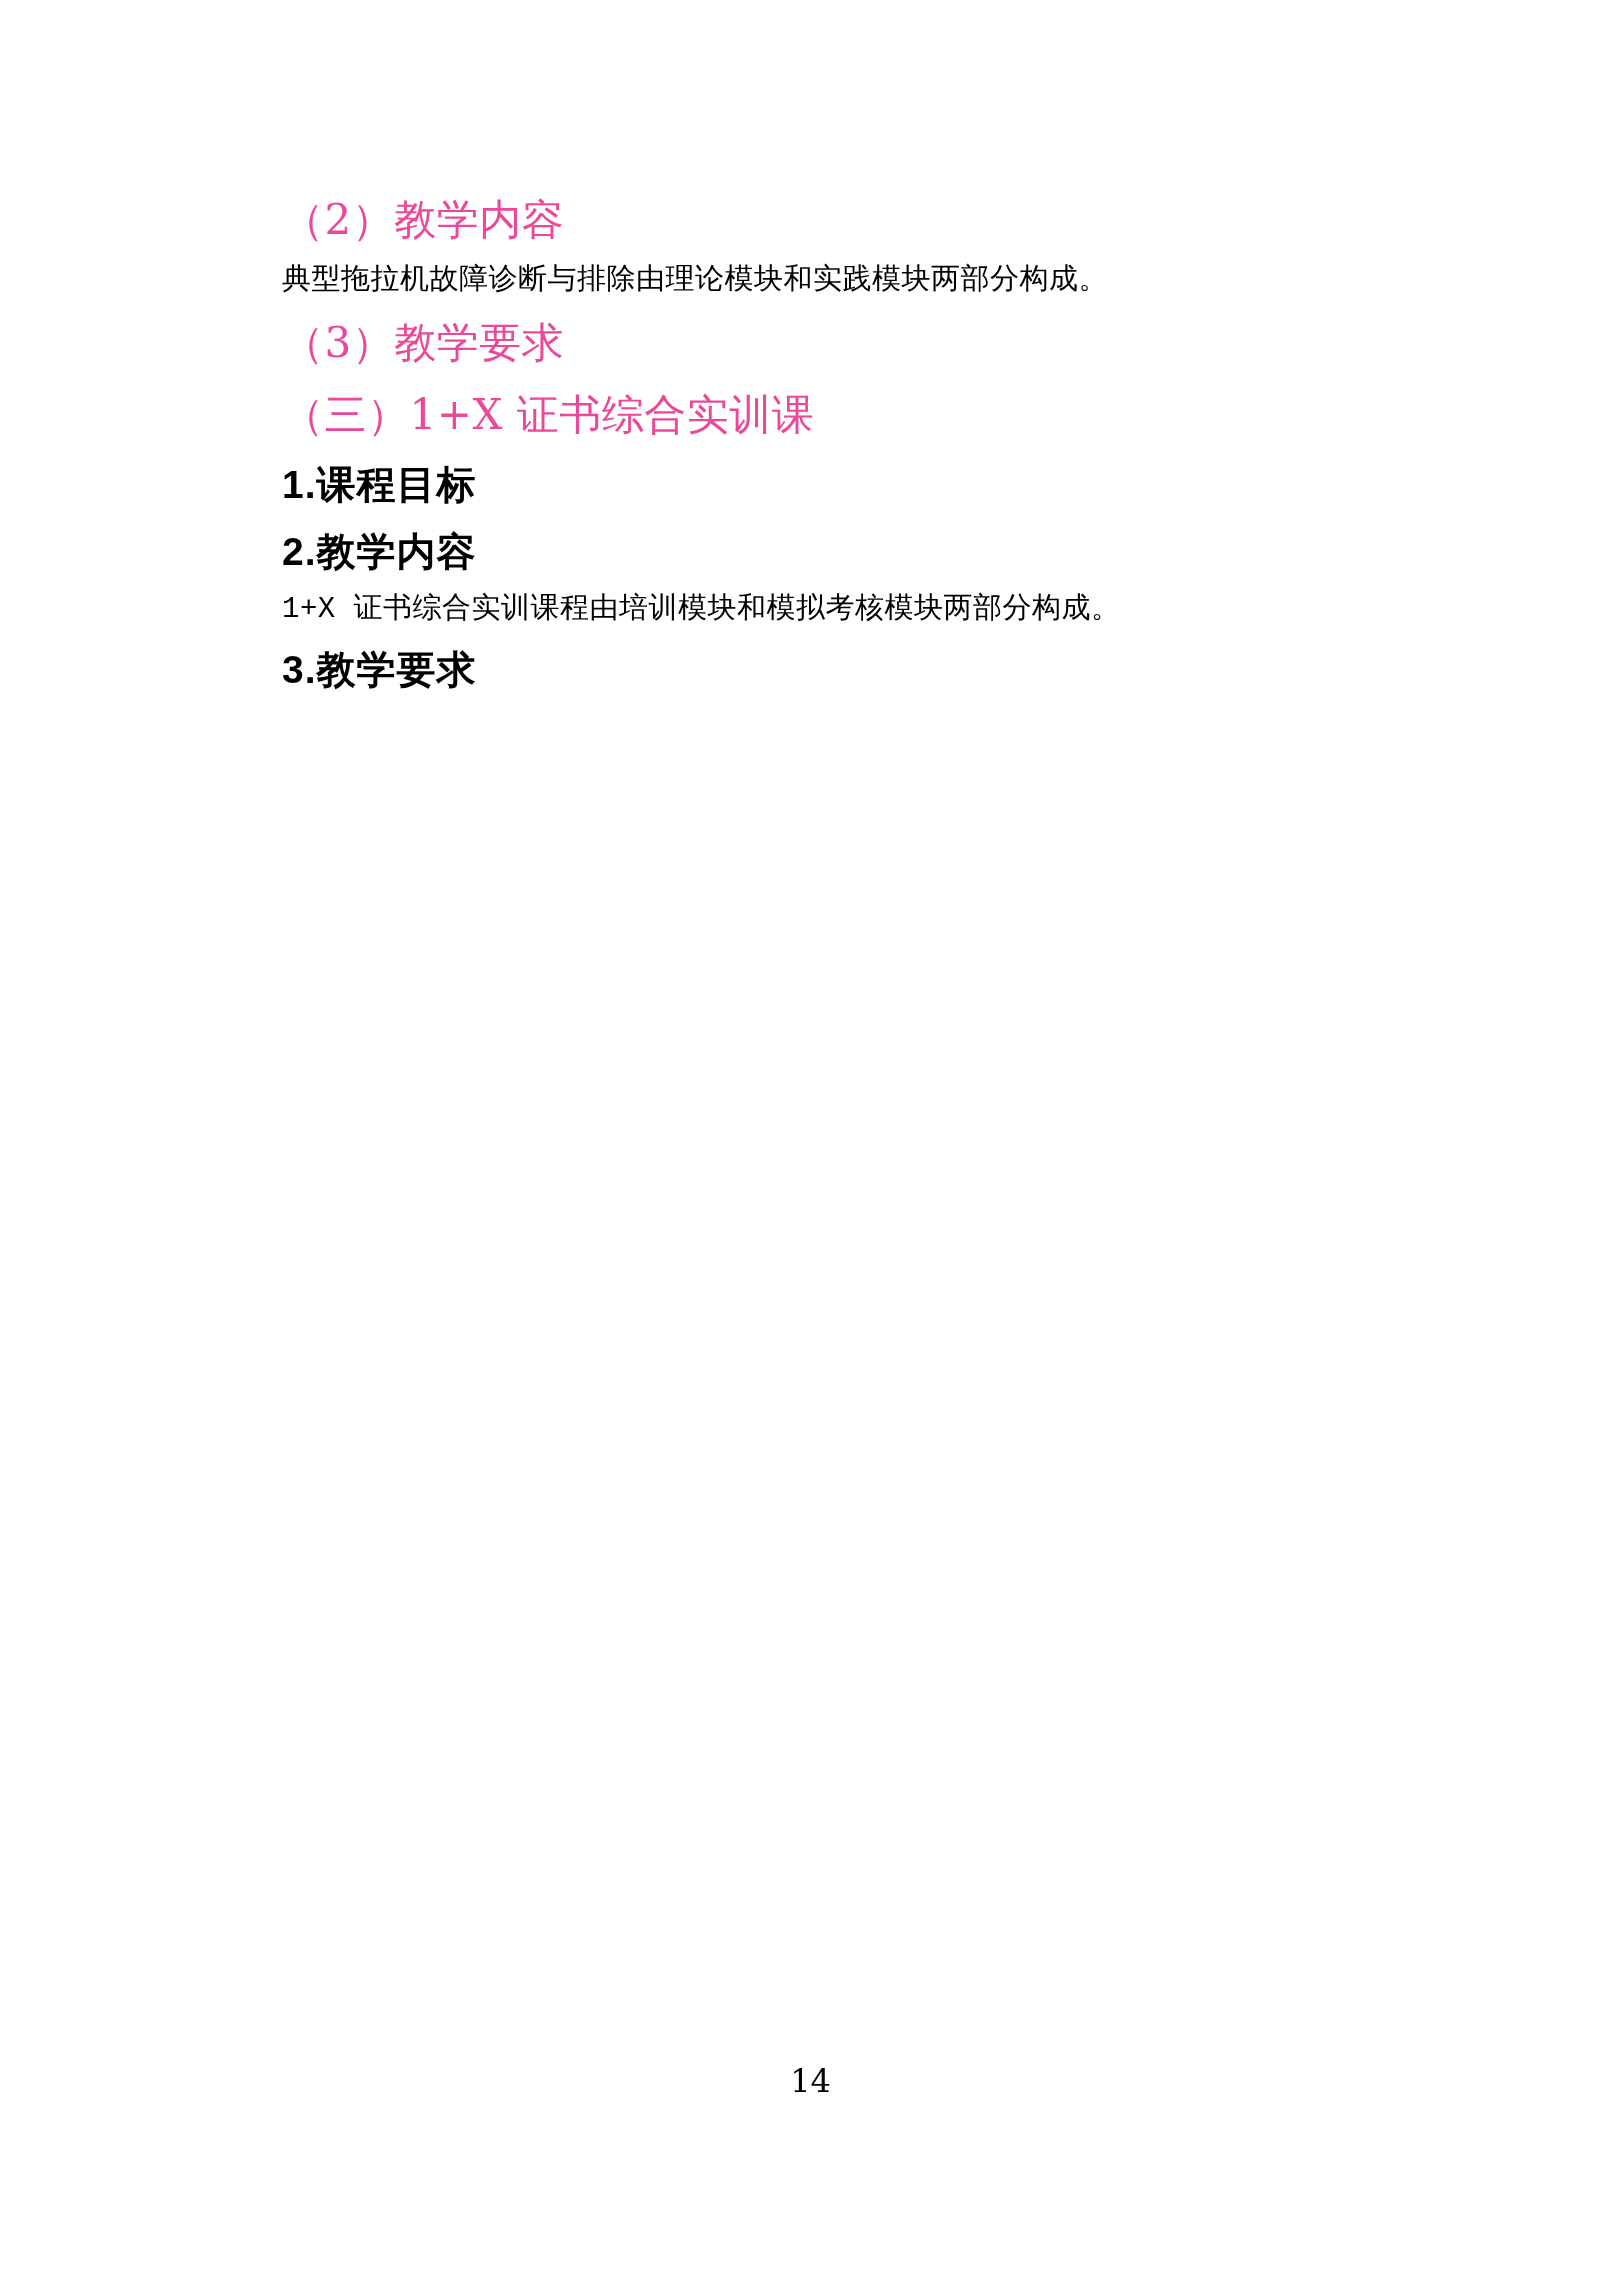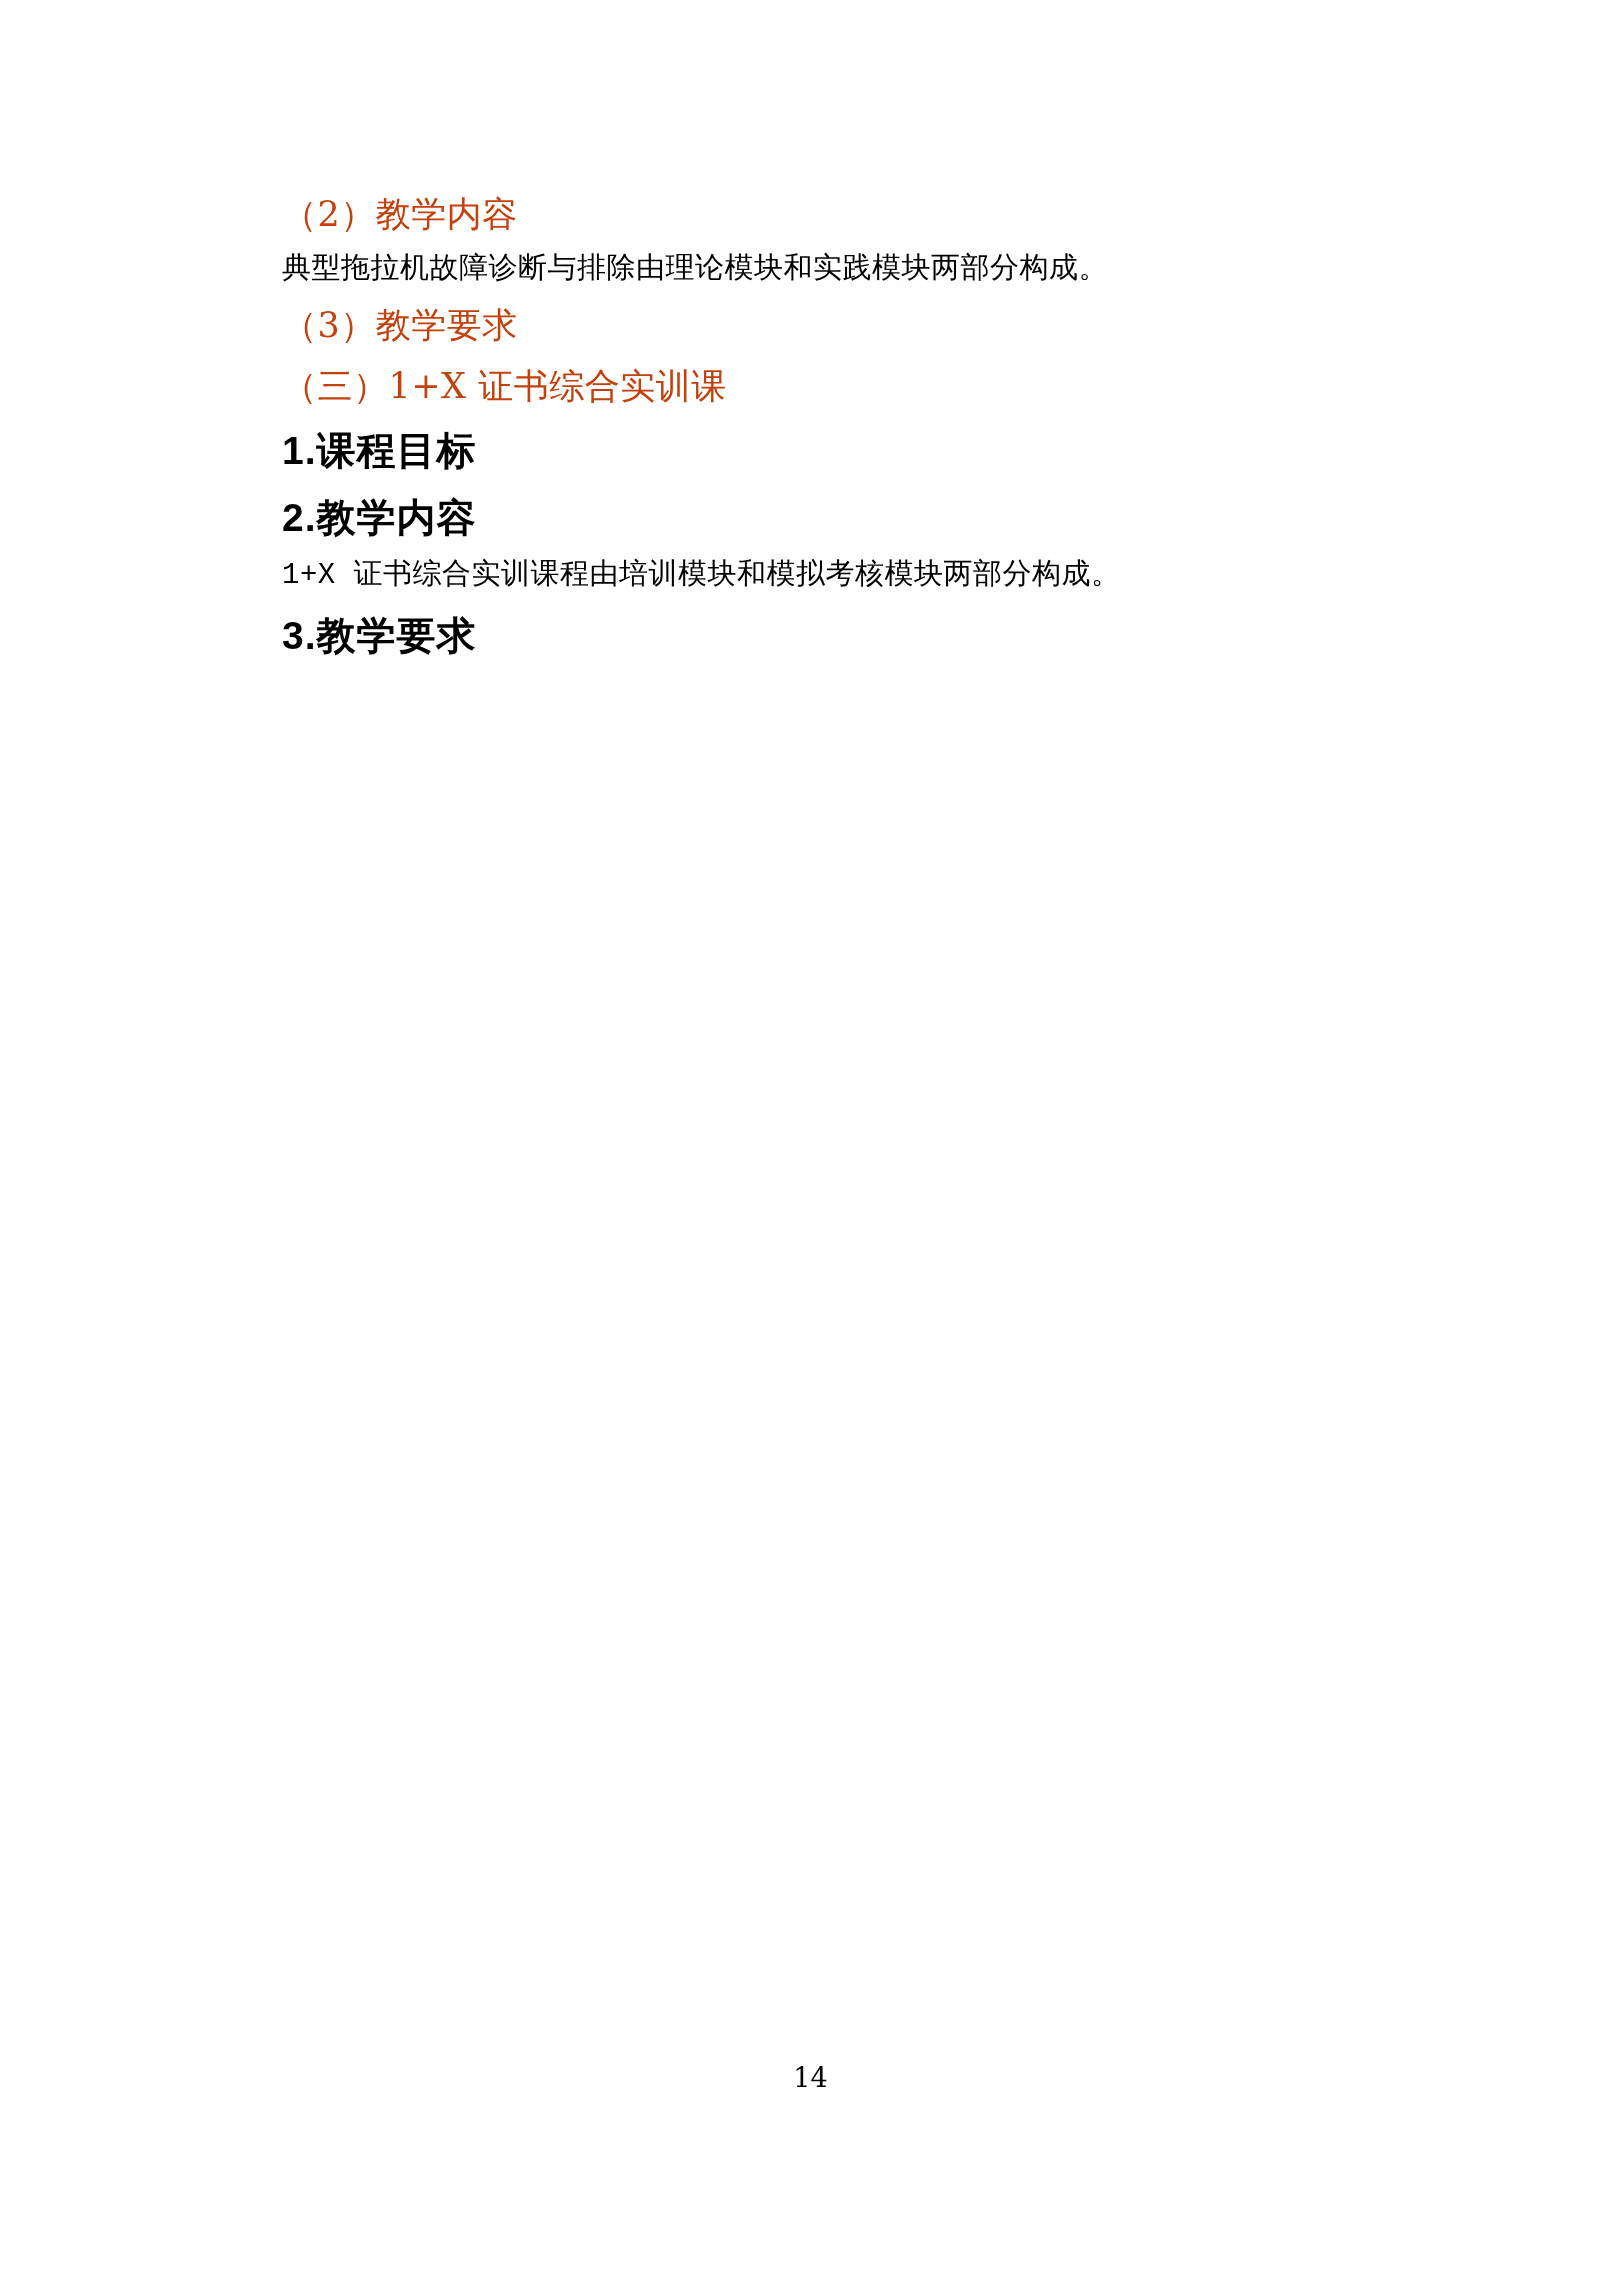--- a/index.html
+++ b/index.html
@@ -40,35 +40,35 @@
     font-size: 39px;
     line-height: 1.62;
     color: #000000;
     margin: 0 0 3.9px 0;
     font-weight: bold;
     text-indent: 78px;
     letter-spacing: 1px;
   }
   .subheading {
     font-family: "DejaVu Serif", "Liberation Serif", serif;
-    font-size: 35px;
+    font-size: 42px;
     line-height: 1.62;
-    color: #c2410c;
+    color: #ec4899;
     margin: 0 0 3.9px 0;
     text-indent: 78px;
     letter-spacing: 0.5px;
   }
   .page-number {
     position: absolute;
     left: 0;
     right: 0;
     top: 2062px;
     text-align: center;
     font-family: "DejaVu Serif", "Liberation Serif", serif;
-    font-size: 27px;
+    font-size: 32px;
     color: #000000;
   }
 </style>
 </head>
 <body>
 
 <div class="page">
 
   <div class="content">
 

